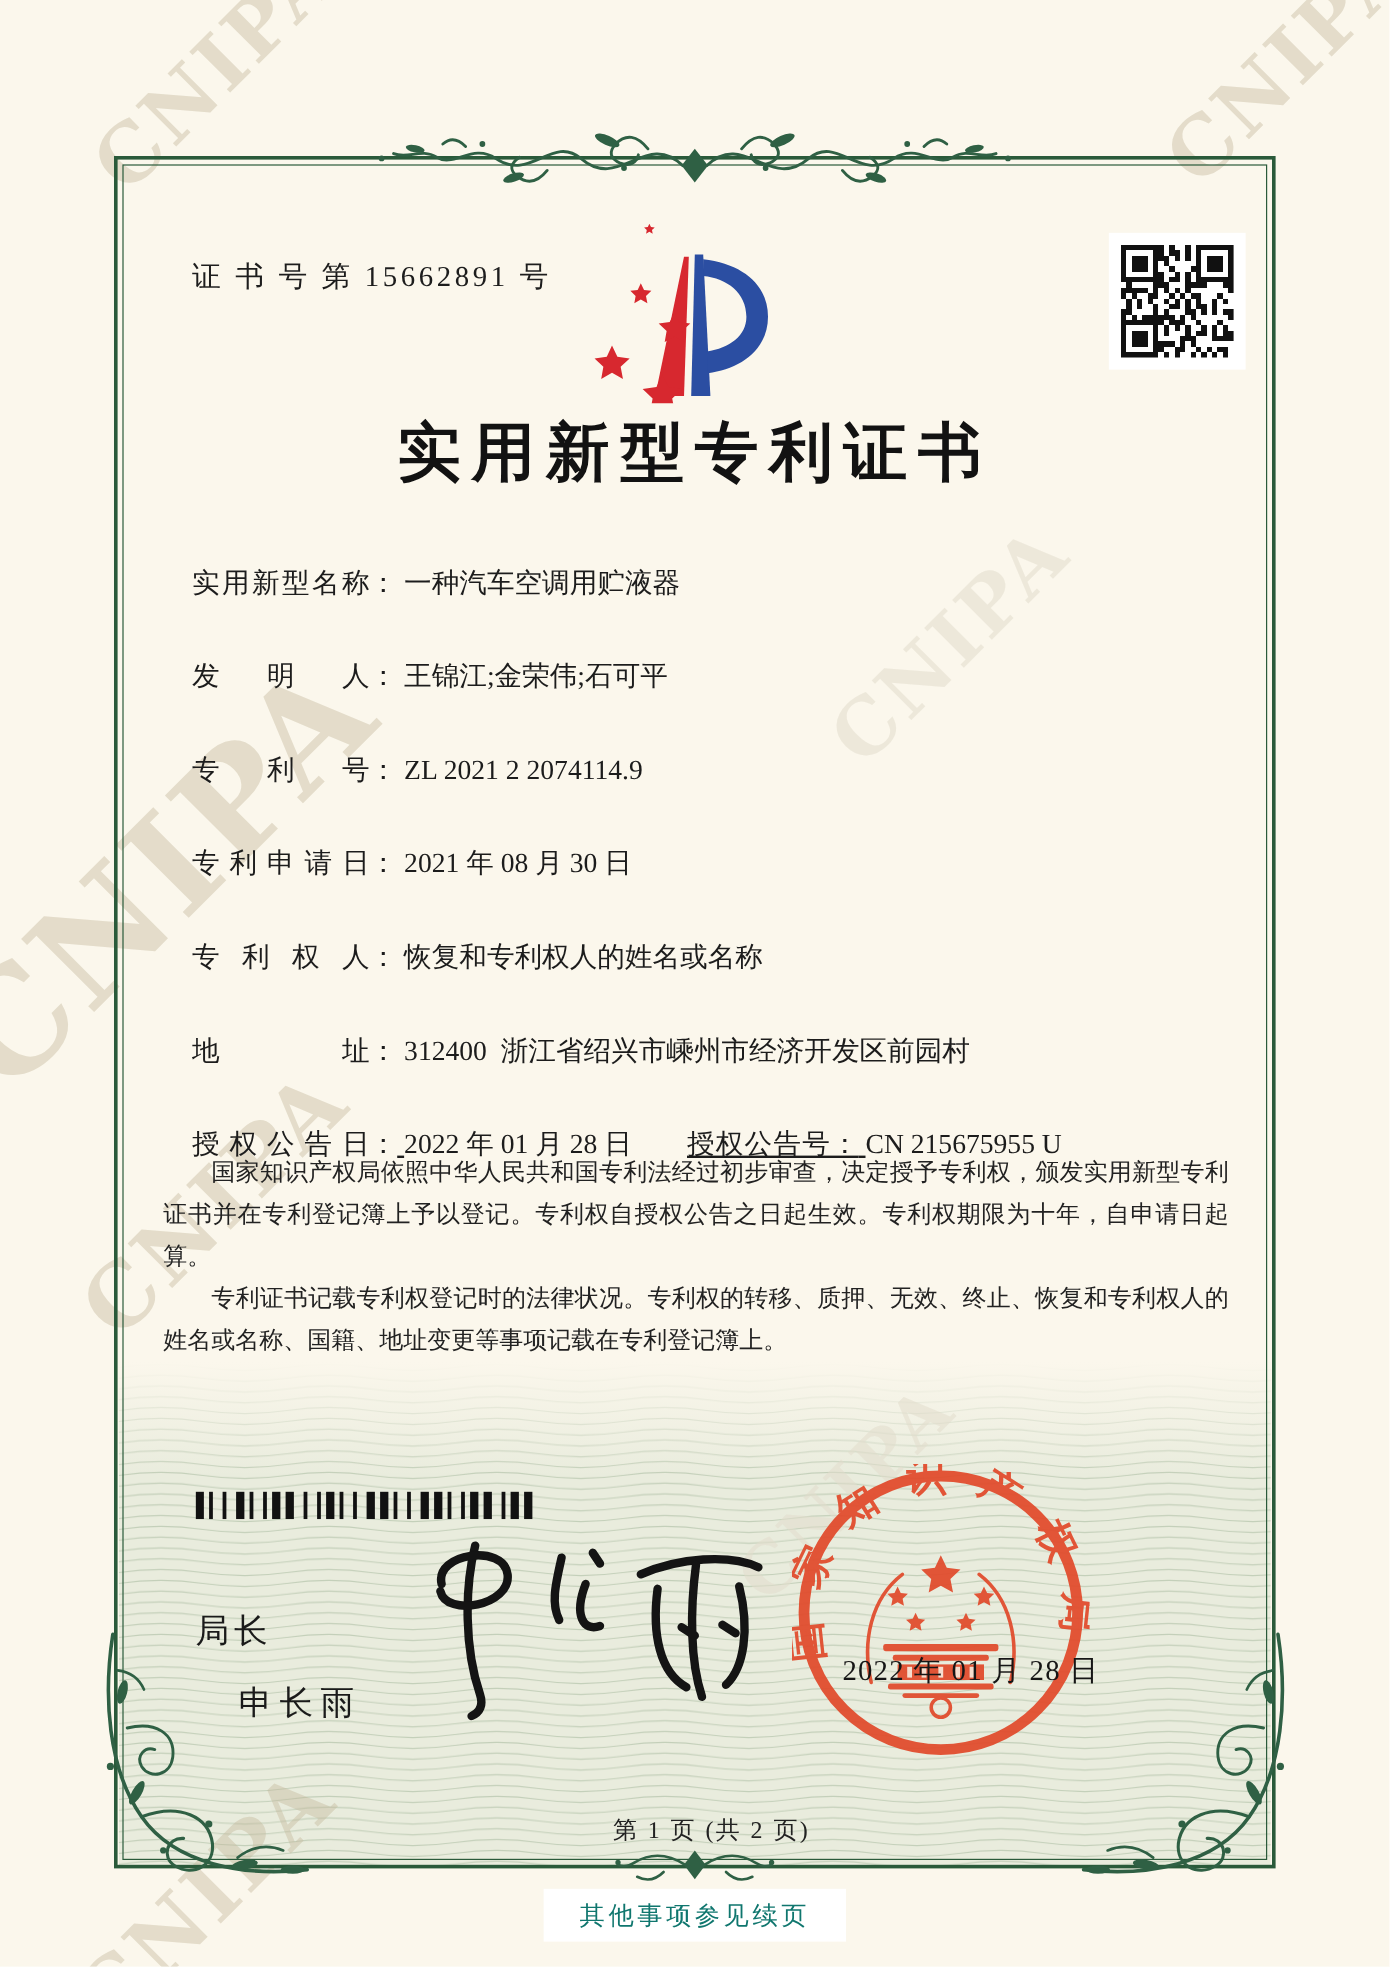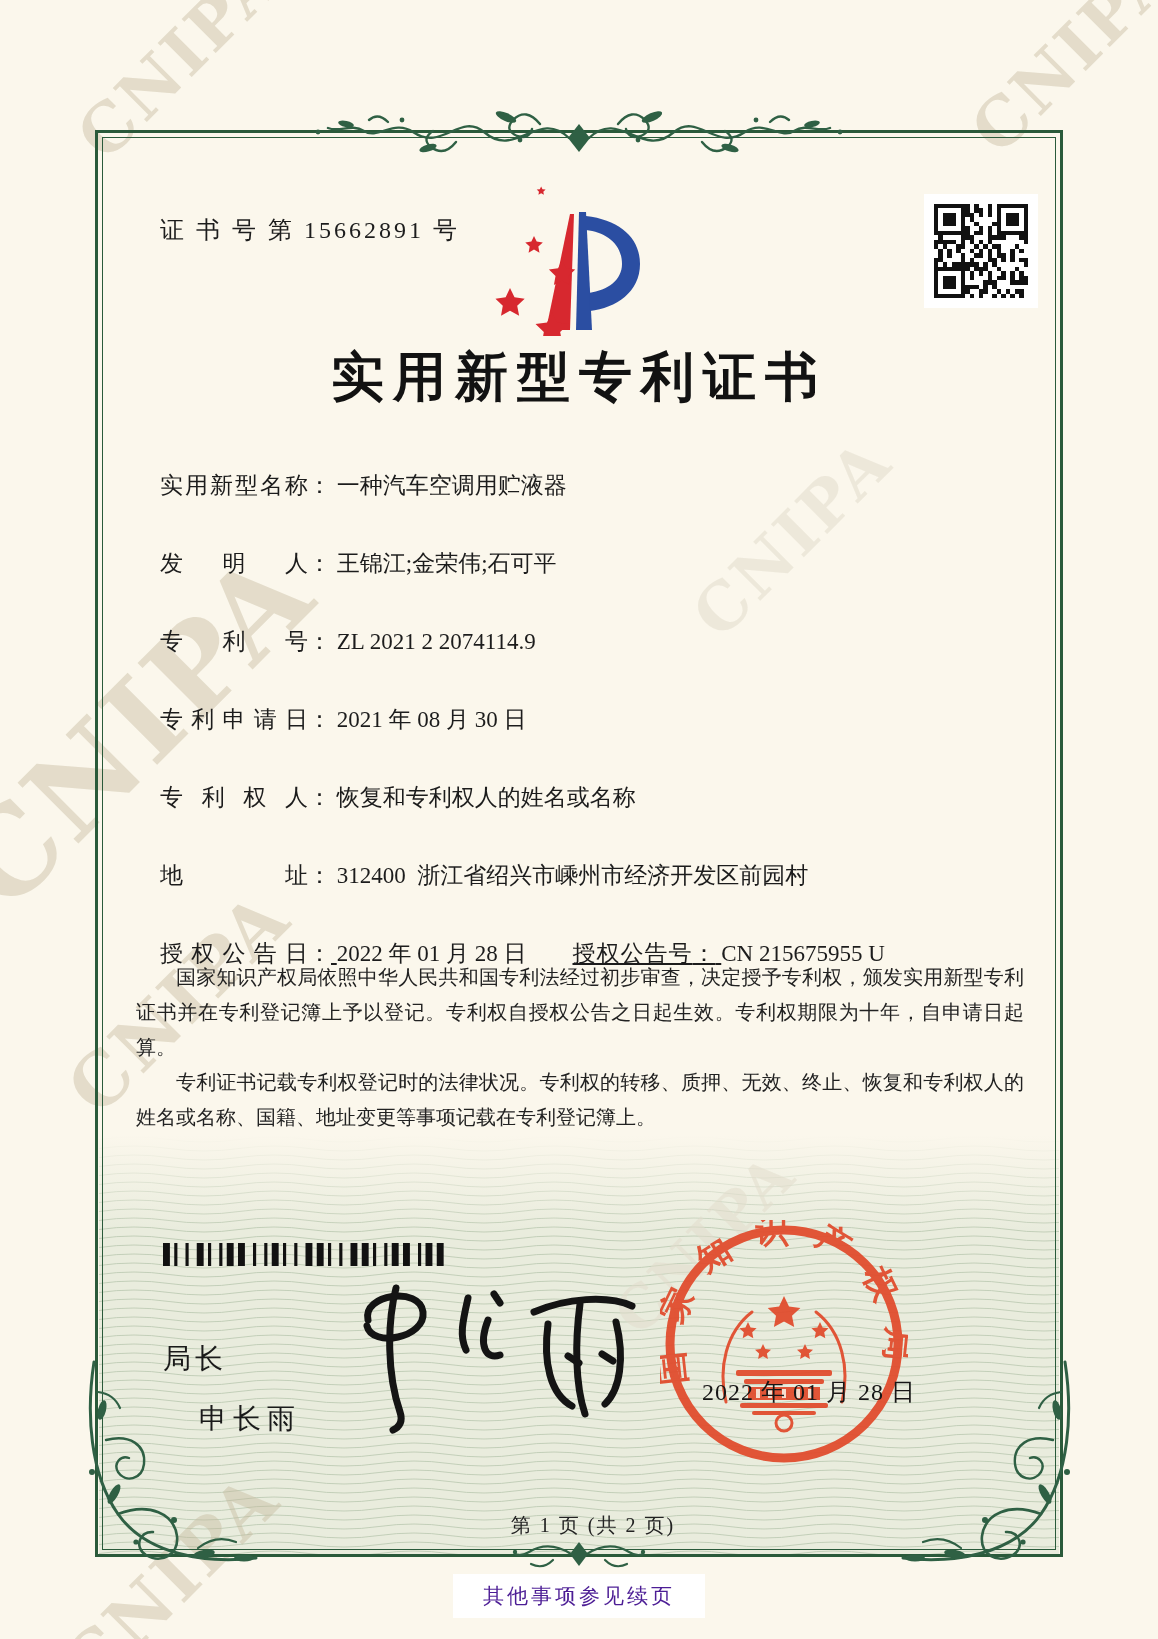--- a/index.html
+++ b/index.html
@@ -54,21 +54,21 @@
     font-family:"Liberation Sans", sans-serif; font-size:28px; color:#1a1a1a; }
   .signer .role { display:block; margin-bottom:22px; letter-spacing:4px; }
   .signer .name { display:block; letter-spacing:6px;margin-left:36px; }
   .signature { position:absolute; left:318px; top:1262px; z-index:6; }
   .seal { position:absolute; left:660px; top:1220px; width:248px; height:248px; z-index:6; }
   .seal-date { position:absolute; left:702px; top:1376px; font-size:24px; color:#161616;
     letter-spacing:1px; z-index:7; white-space:pre-wrap; }
   .page-footer { position:absolute; left:0; top:1512px; width:100%; text-align:center;
     font-size:20px; letter-spacing:2px; color:#222; z-index:5;padding-left:28px; }
   .cont-note { position:absolute; left:50%; transform:translateX(-50%); top:1574px;
-    background:#ffffff; padding:8px 30px; font-size:21px; letter-spacing:3px; color:#4c1d95;
+    background:#ffffff; padding:8px 30px; font-size:21px; letter-spacing:3px; color:#0f766e;
     z-index:5; white-space:nowrap; }
 </style>
 </head>
 <body>
 
 <div class="page">
 
   <div class="wm" style="left:52px; top:18px; font-size:66px;">CNIPA</div>
   <div class="wm" style="left:946px; top:12px; font-size:66px;">CNIPA</div>
   <div class="wm wm-light" style="left:668px; top:500px; font-size:64px;">CNIPA</div>

